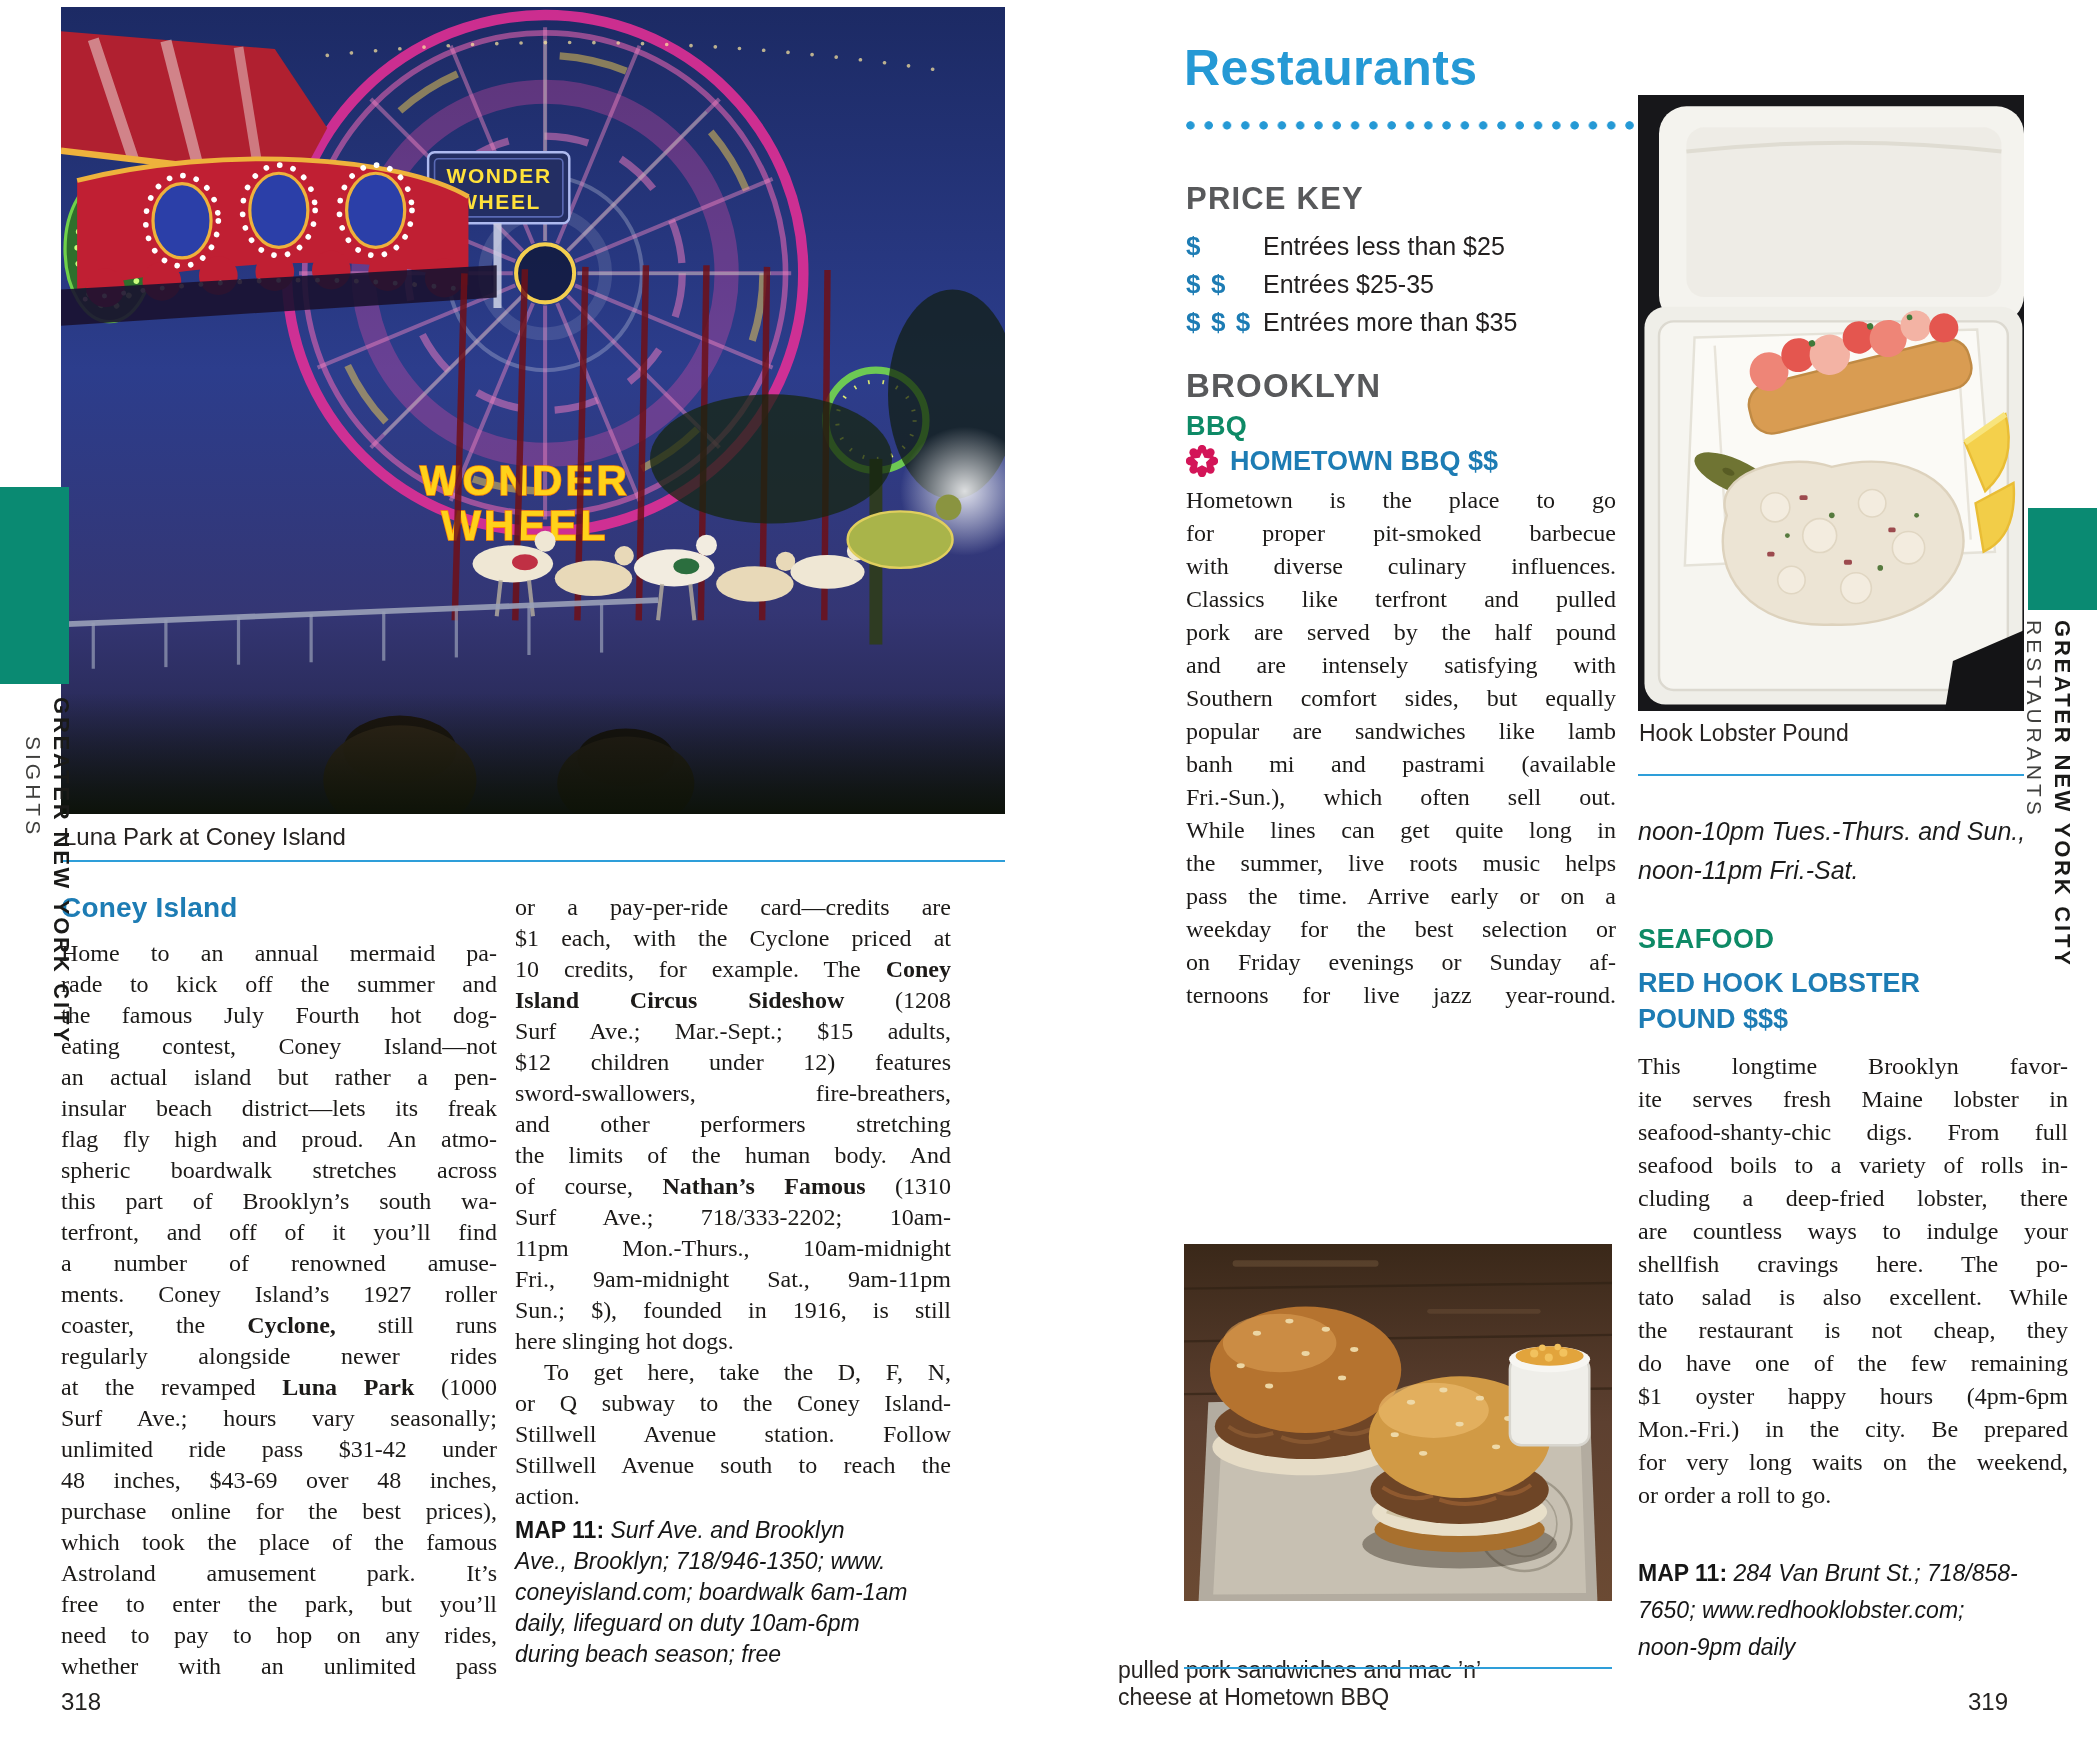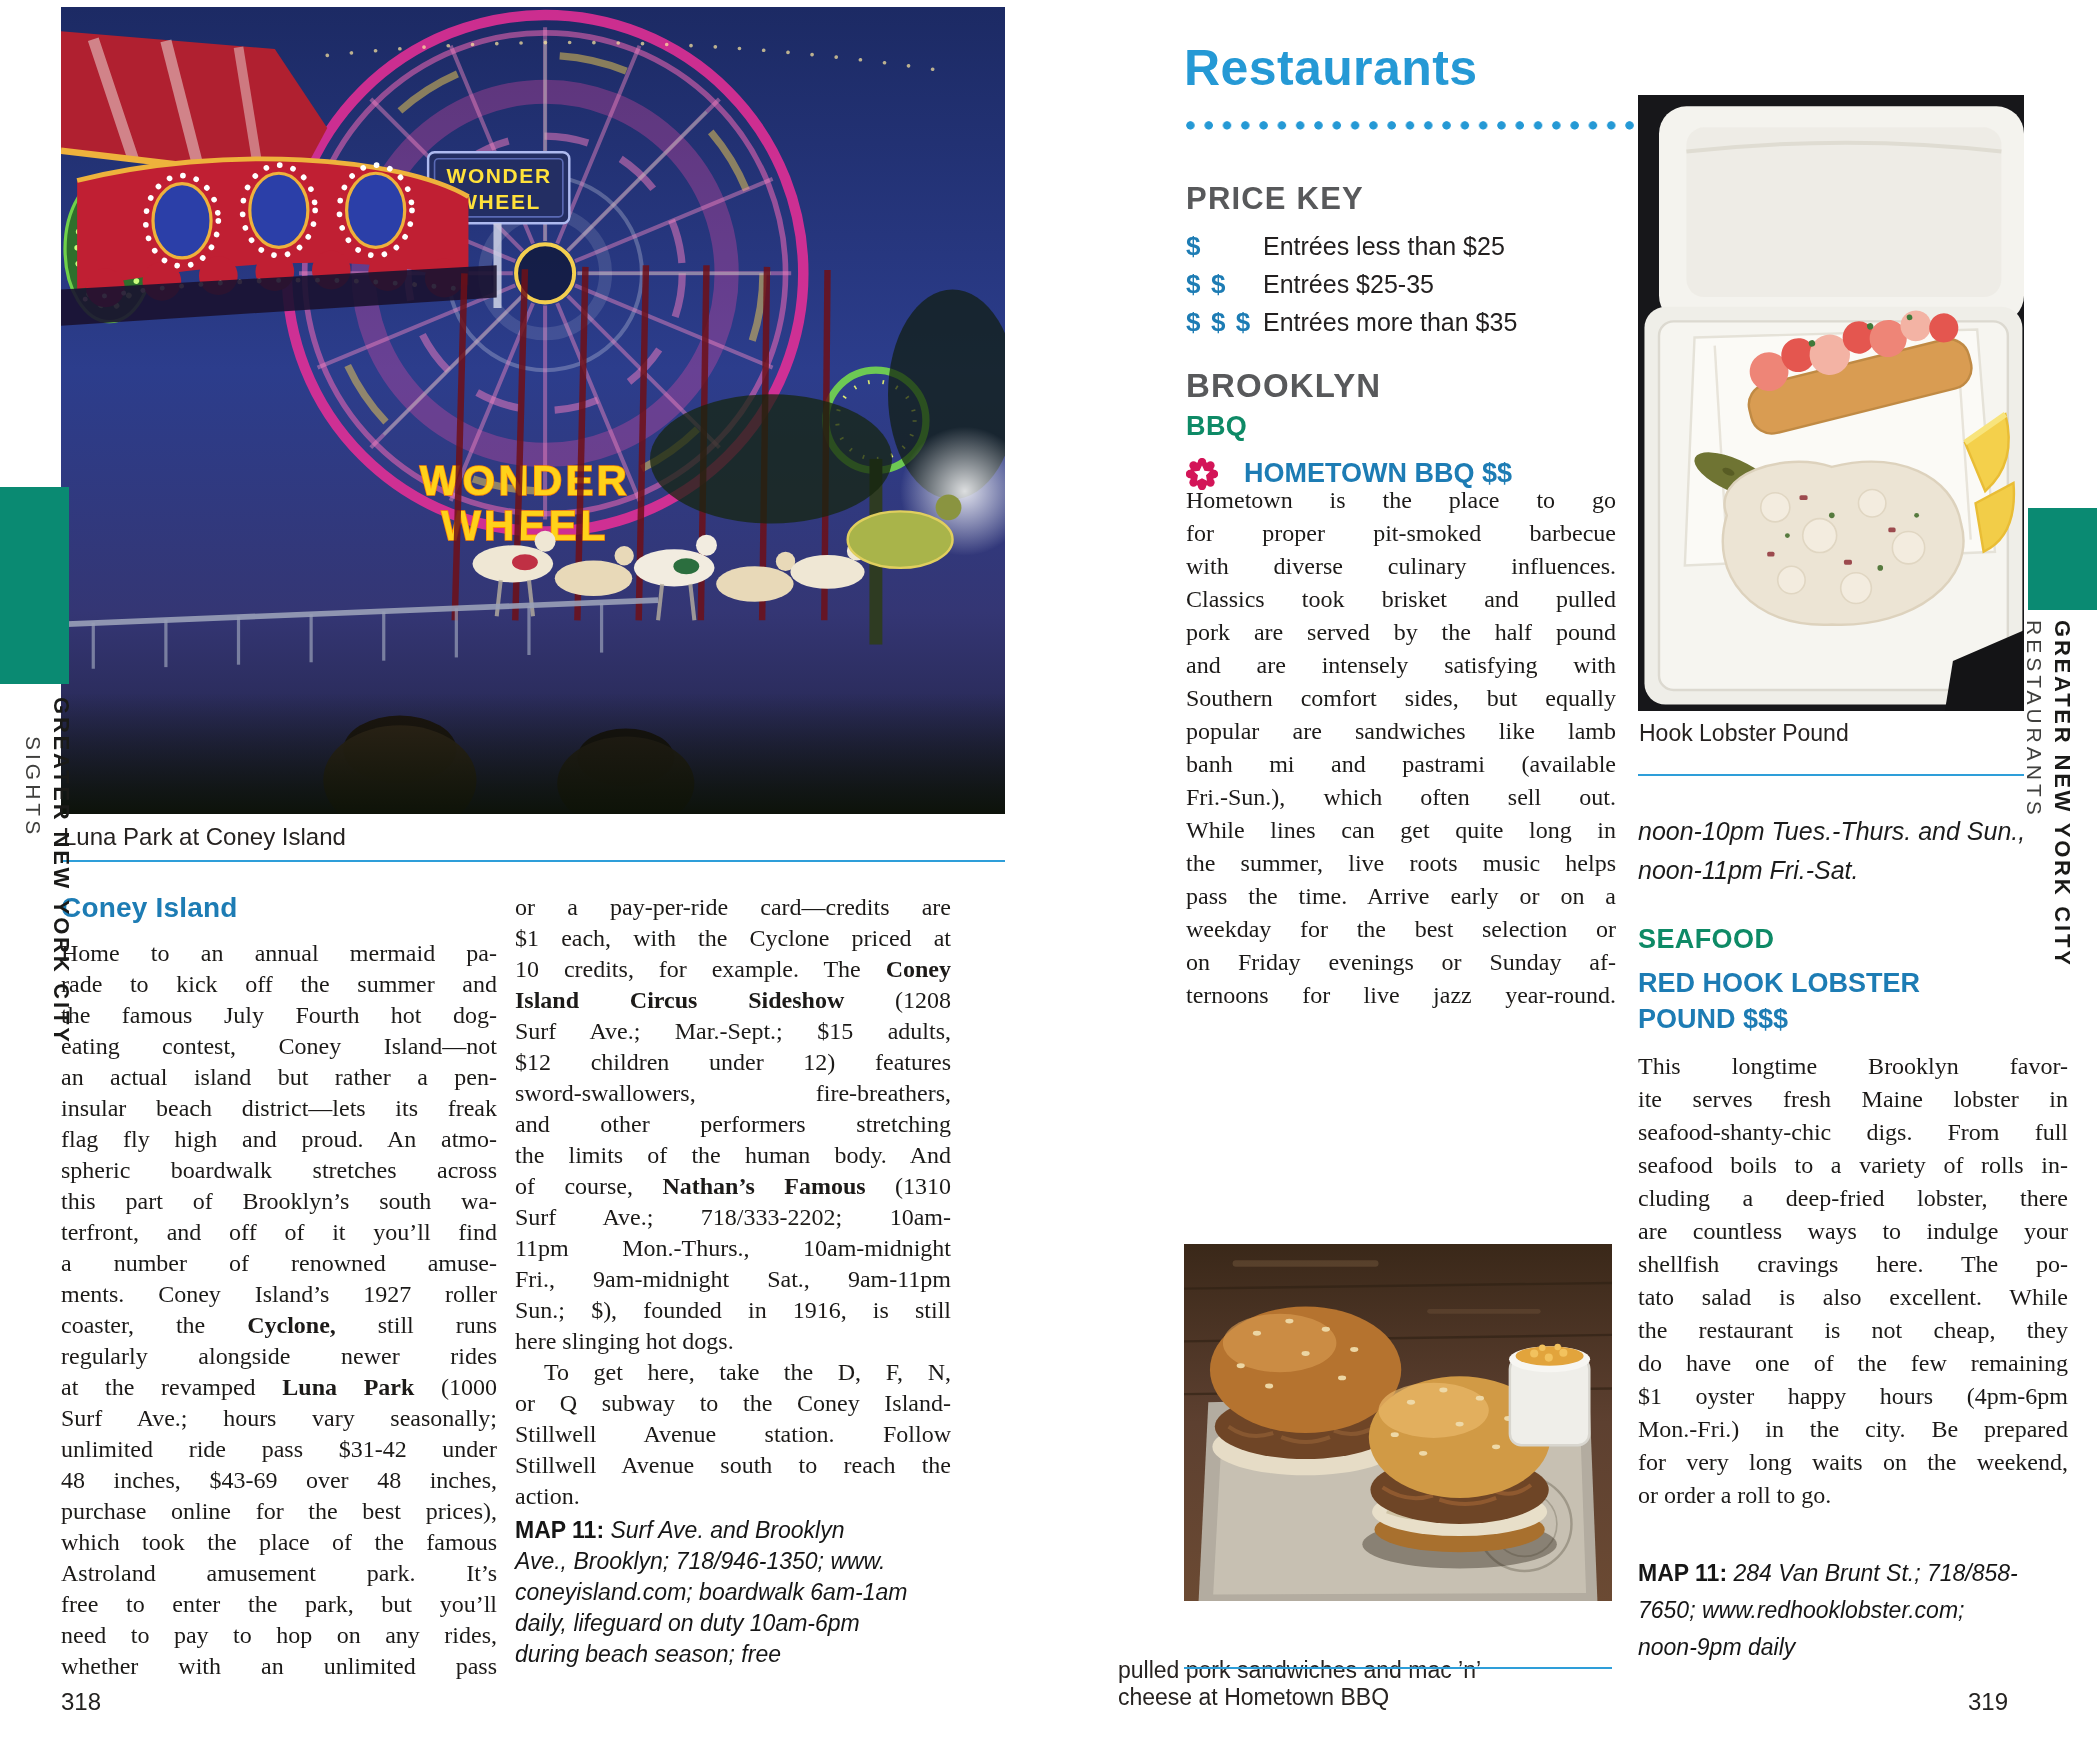--- a/index.html
+++ b/index.html
@@ -30,21 +30,21 @@
   .caption{font-size:23px;line-height:27.4px;color:#262220;}
   .hours{font-style:italic;font-size:25px;line-height:39px;color:#1b1b1b;}
   .pricerow{display:flex;align-items:center;height:38px;font-size:25px;color:#232020;}
   .psym{min-width:77px;color:#1d7cb4;font-weight:bold;font-size:26px;letter-spacing:1.6px;}
   .pagenum{font-size:24px;color:#242220;}
   
   .vert{writing-mode:vertical-rl;}
   .vbold{font-weight:bold;font-size:22px;letter-spacing:2.8px;color:#1a1a18;}
   .vlight{font-size:21px;letter-spacing:4px;color:#3f3f3d;}
   .greentab{background:#0a8a72;}
-  .headrow{display:flex;gap:26px;margin-top:13px;}
+  .headrow{display:flex;align-items:center;gap:12px;}
 </style>
 </head>
 <body>
 
 <div id="spread">
 
   <div class="abs" style="left:61px;top:6.5px;width:944px;height:807px;">
     <svg width="944" height="807" viewBox="0 0 1170 1000" preserveAspectRatio="none">
       <defs>
         <linearGradient id="sky" x1="0" y1="0" x2="0" y2="1">
@@ -316,21 +316,21 @@
       </g>
       <path d="M0,-10.5 L3.1,-4.2 L10,-3.2 L5,1.6 L6.2,8.5 L0,5.2 L-6.2,8.5 L-5,1.6 L-10,-3.2 L-3.1,-4.2 Z" fill="#ffffff"></path>
     </svg>
     <span class="h-blue" style="font-size:27px;">HOMETOWN BBQ $$</span>
   </div>
 
   <div class="abs serifcol rp-col serif-just" style="left:1186px;top:484px;">
       <div class="tl">Hometown is the place to go</div>
       <div class="tl">for proper pit-smoked barbecue</div>
       <div class="tl">with diverse culinary influences.</div>
-      <div class="tl">Classics took brisket and pulled</div>
+      <div class="tl">Classics like terfront and pulled</div>
       <div class="tl">pork are served by the half pound</div>
       <div class="tl">and are intensely satisfying with</div>
       <div class="tl">Southern comfort sides, but equally</div>
       <div class="tl">popular are sandwiches like lamb</div>
       <div class="tl">banh mi and pastrami (available</div>
       <div class="tl">Fri.-Sun.), which often sell out.</div>
       <div class="tl">While lines can get quite long in</div>
       <div class="tl">the summer, live roots music helps</div>
       <div class="tl">pass the time. Arrive early or on a</div>
       <div class="tl">weekday for the best selection or</div>

